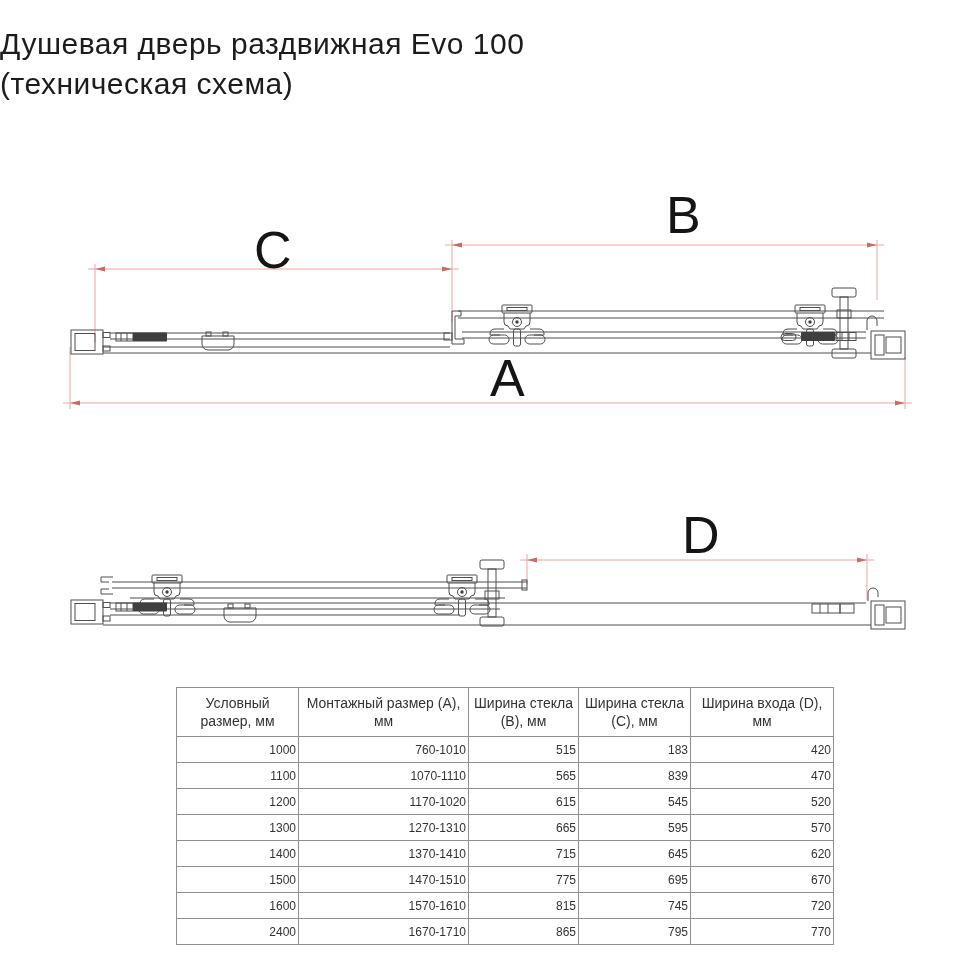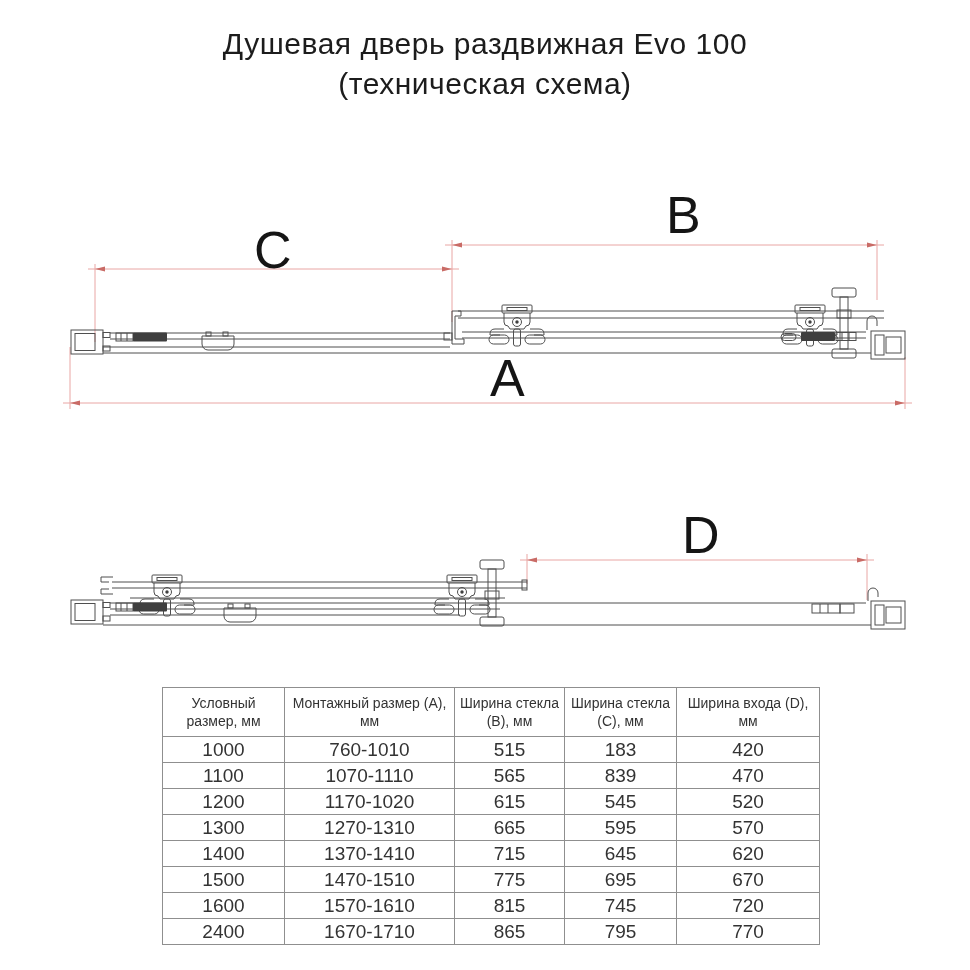--- a/index.html
+++ b/index.html
@@ -1,31 +1,31 @@
 <!DOCTYPE html>
 <html><head>
 <meta charset="utf-8">
 <style>
   html,body{margin:0;padding:0;background:#fff;}
   .page{position:relative;width:970px;height:970px;background:#fff;overflow:hidden;
         font-family:"Liberation Sans",sans-serif;color:#1d1d1d;}
-  .title{position:absolute;top:24px;left:0;width:100%;text-align:center;
+  .title{position:absolute;top:24px;left:0;width:100%;
          font-size:30px;line-height:40px;color:#1c1c1c;letter-spacing:.5px;}
   .dim-label{position:absolute;font-size:52px;line-height:52px;color:#151515;}
   #label-c{left:254px;top:224px;}
   #label-b{left:666px;top:189px;}
   #label-a{left:490px;top:352px;}
   #label-d{left:682px;top:509px;}
   svg.drawing{position:absolute;left:0;top:0;}
-  table.spec{position:absolute;left:162px;top:687px;border-collapse:collapse;
+  table.spec{position:absolute;left:176px;top:687px;border-collapse:collapse;
              table-layout:fixed;color:#333;}
   table.spec th,table.spec td{border:1px solid #8f8f8f;text-align:center;
              font-weight:normal;overflow:hidden;}
   table.spec th{height:46px;font-size:14px;line-height:1.3;padding:1px 2px;vertical-align:middle;}
-  table.spec td{height:25px;font-size:19px;padding:0 2px;}
+  table.spec td{height:25px;font-size:12px;padding:0 2px;text-align:right;}
 </style>
 </head>
 <body>
 
 <div class="page">
 
   <div class="title">
     <div>Душевая дверь раздвижная Evo 100</div>
     <div>(техническая схема)</div>
   </div>

